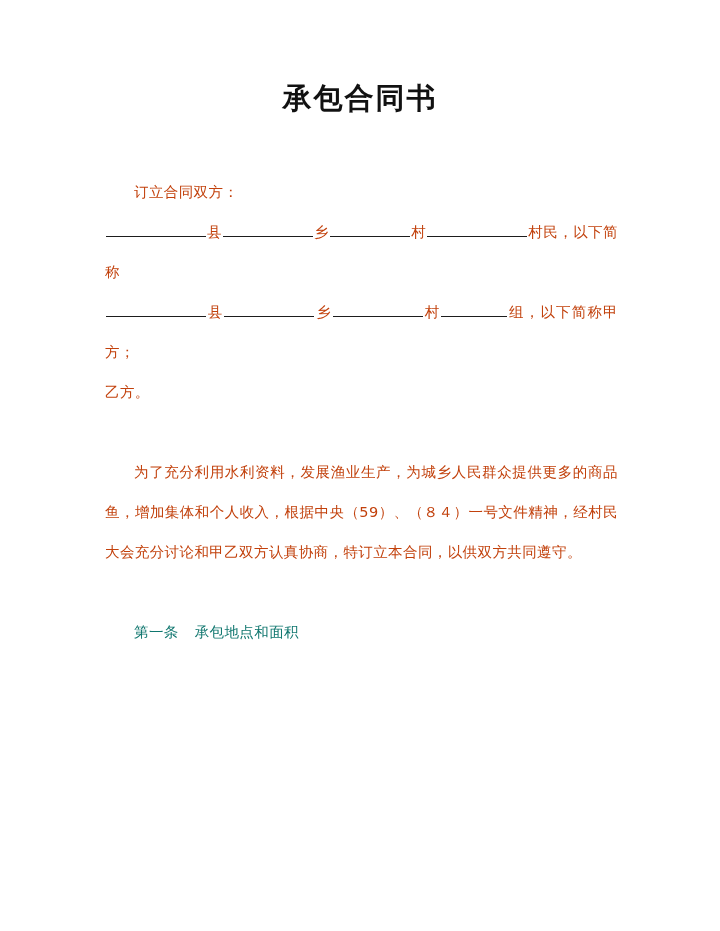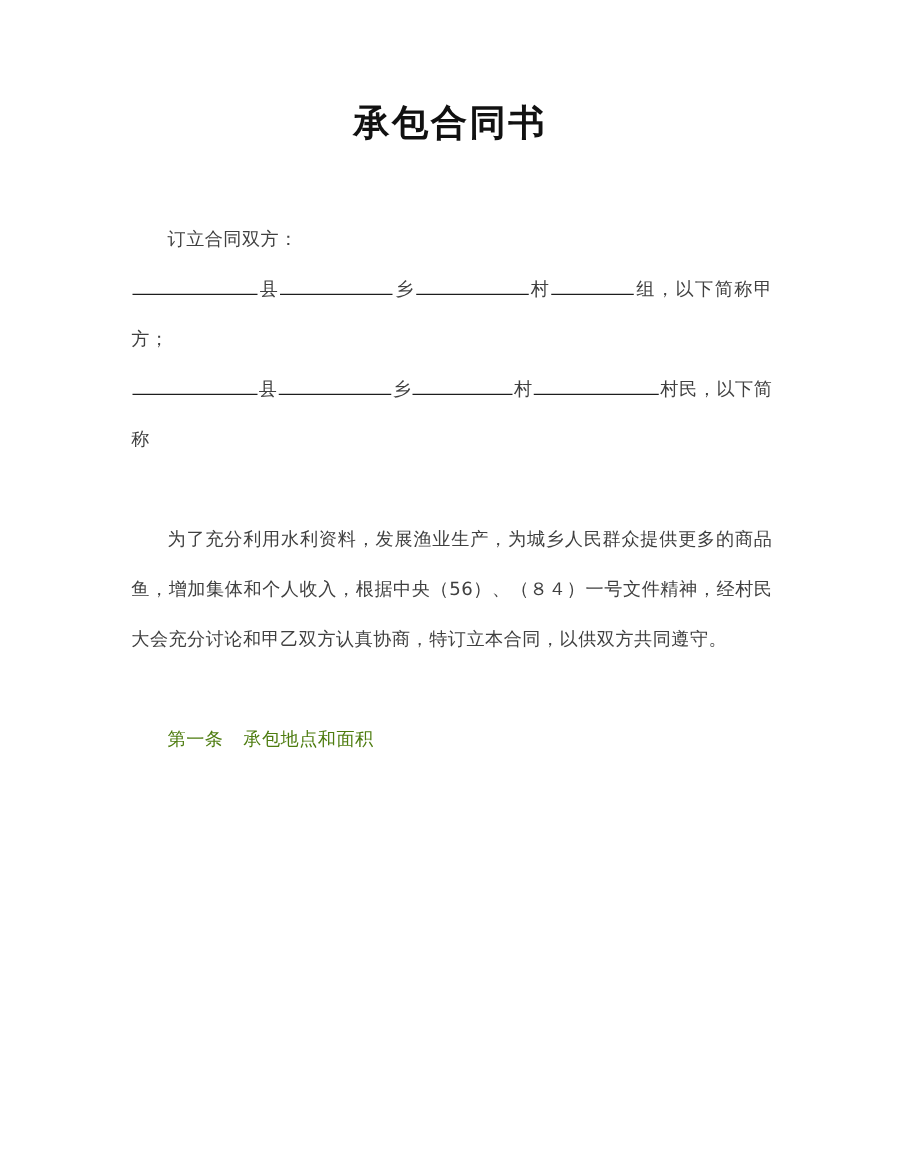--- a/index.html
+++ b/index.html
@@ -36,21 +36,21 @@
   }
   .body-area {
     position: absolute;
     top: 172px;
     left: 105px;
     width: 513px;
   }
   .para {
     font-size: 14.5px;
     line-height: 40px;
-    color: #404040;
+    color: #c2410c;
     text-align: justify;
     text-justify: inter-ideograph;
     margin: 0;
     letter-spacing: 0.4px;
   }
   .indent {
     text-indent: 2em;
   }
   .blank {
     display: inline-block;
@@ -59,51 +59,52 @@
     height: 1.05em;
     margin: 0 1px;
   }
   .b-sm { width: 66px; }
   .b-md { width: 80px; }
   .b-lg { width: 90px; }
   .b-xl { width: 100px; }
   .clause-head {
     font-size: 14.5px;
     line-height: 40px;
-    color: #4d7c0f;
+    color: #0f766e;
     text-indent: 2em;
     margin: 0;
     letter-spacing: 0.4px;
   }
   .clause-gap { display: inline-block; width: 1.1em; }
   .spacer-line { height: 40px; }
 </style>
 </head>
 <body>
 
 <div class="page">
 
   <div class="doc-title">承包合同书</div>
 
   <div class="body-area">
 
     <p class="para indent">订立合同双方：</p>
 
     <p class="para">
+      <span class="blank b-xl"></span><span>县</span><span class="blank b-lg"></span><span>乡</span><span class="blank b-md"></span><span>村</span><span class="blank b-xl"></span><span>村民</span><span>，以下简称</span>
+    </p>
+
+    <p class="para">
       <span class="blank b-xl"></span><span>县</span><span class="blank b-lg"></span><span>乡</span><span class="blank b-lg"></span><span>村</span><span class="blank b-sm"></span><span>组</span><span>，以下简称甲方；</span>
     </p>
 
-    <p class="para">
-      <span class="blank b-xl"></span><span>县</span><span class="blank b-lg"></span><span>乡</span><span class="blank b-md"></span><span>村</span><span class="blank b-xl"></span><span>村民</span><span>，以下简称</span>
-    </p>
-
+    <p class="para">乙方。</p>
 
     <div class="spacer-line"></div>
 
-    <p class="para indent">为了充分利用水利资料，发展渔业生产，为城乡人民群众提供更多的商品鱼，增加集体和个人收入，根据中央（56）、（８４）一号文件精神，经村民大会充分讨论和甲乙双方认真协商，特订立本合同，以供双方共同遵守。</p>
+    <p class="para indent">为了充分利用水利资料，发展渔业生产，为城乡人民群众提供更多的商品鱼，增加集体和个人收入，根据中央（59）、（８４）一号文件精神，经村民大会充分讨论和甲乙双方认真协商，特订立本合同，以供双方共同遵守。</p>
 
     <div class="spacer-line"></div>
 
     <p class="clause-head">
       <span>第一条</span><span class="clause-gap"></span><span>承包地点和面积</span>
     </p>
 
     <div class="spacer-line"></div>
 
 

